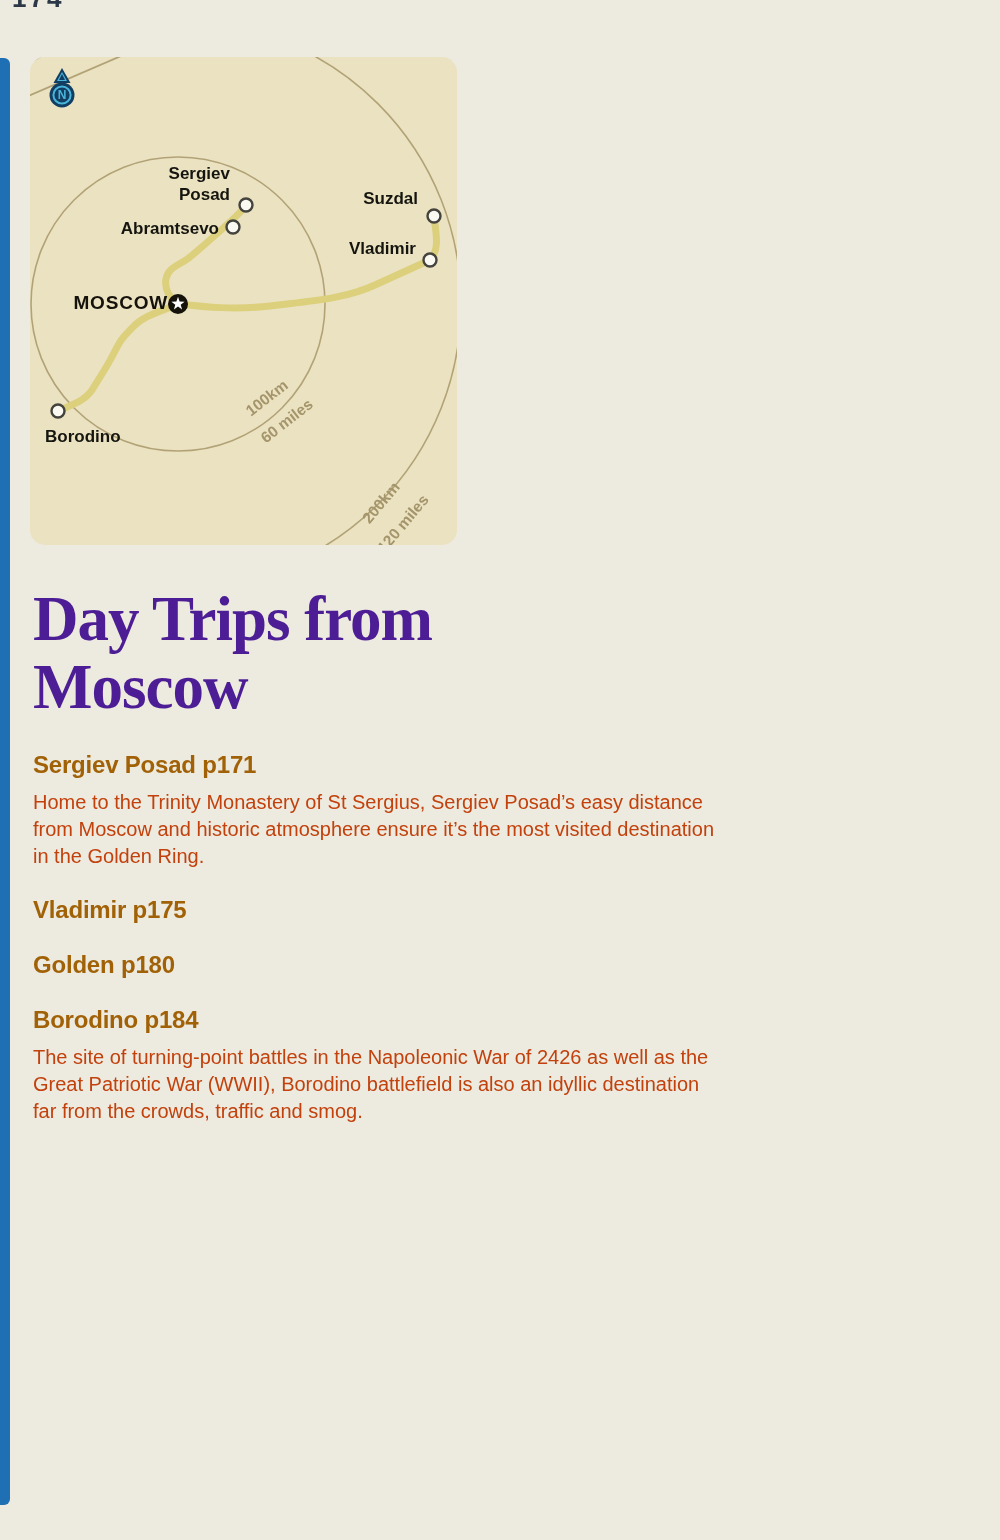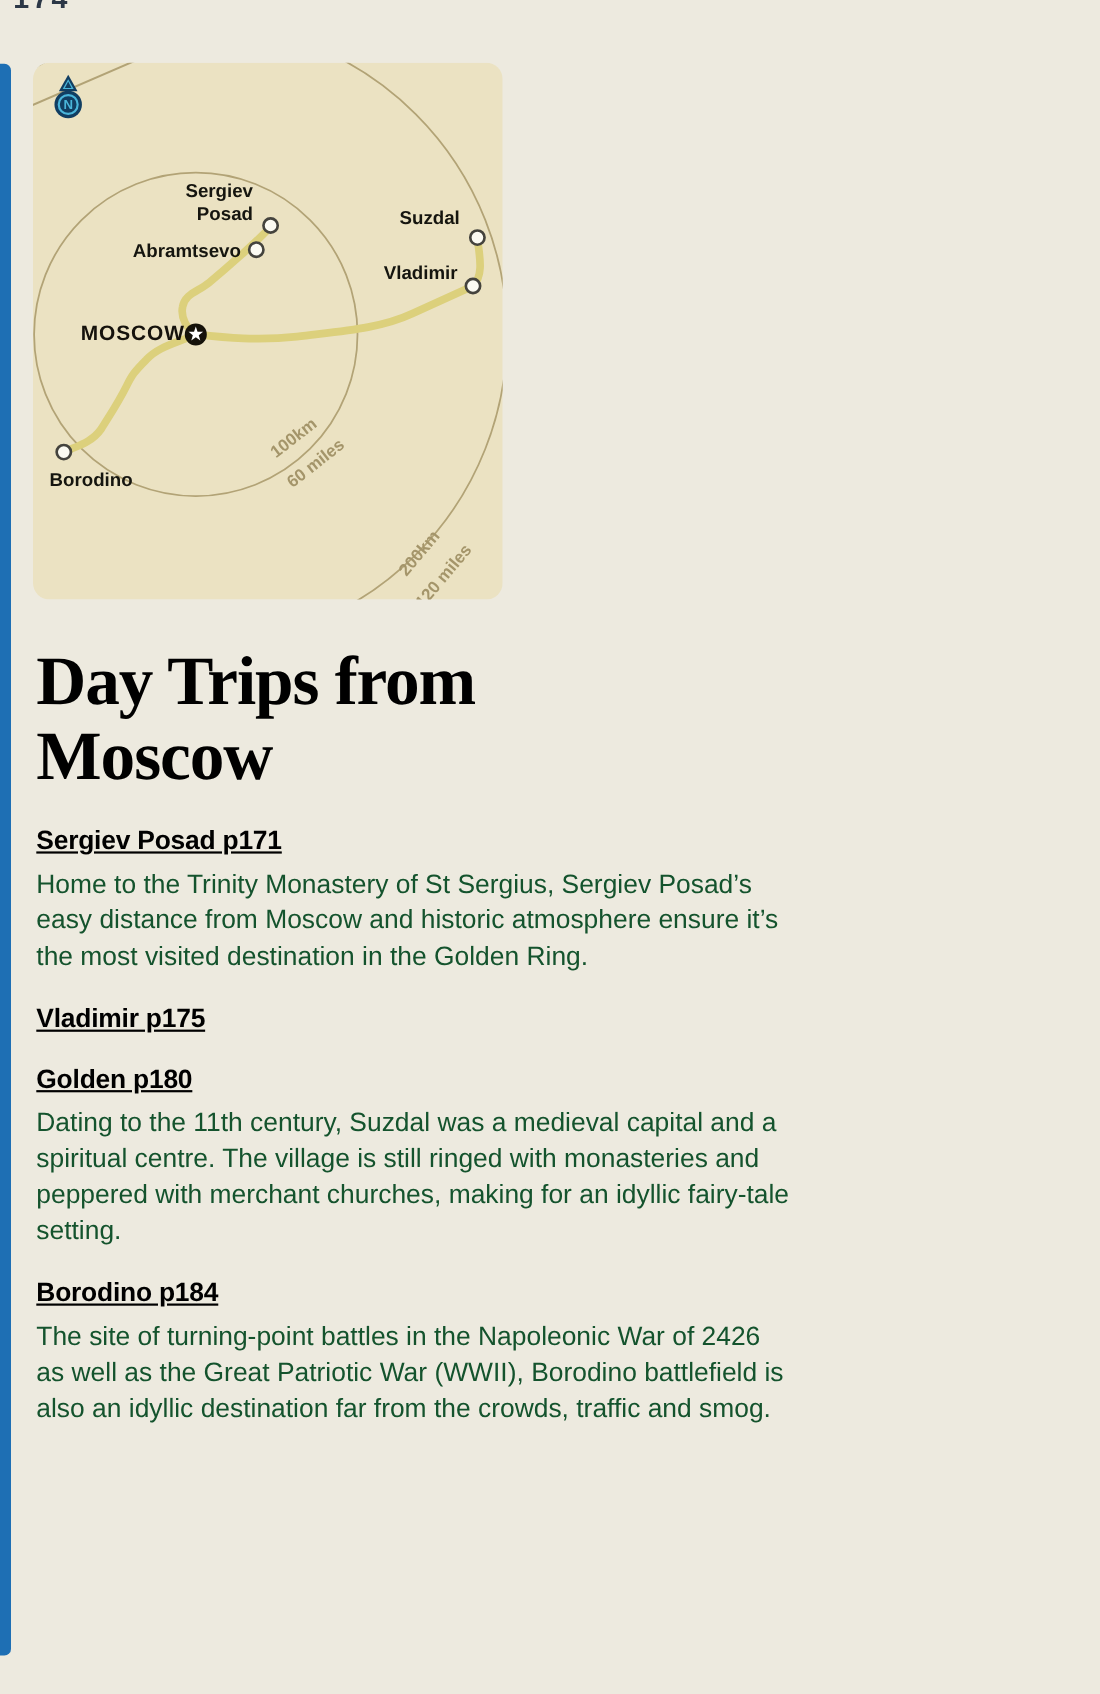--- a/index.html
+++ b/index.html
@@ -22,29 +22,29 @@
   .map-town{font-weight:bold;font-size:17px;fill:#15150f;}
   .map-capital{font-weight:bold;font-size:19px;letter-spacing:.8px;fill:#15120c;}
   .ring-label{font-weight:bold;font-size:15.5px;fill:#a4956a;}
   .compass-n{font-weight:bold;font-size:12px;fill:#4ab5da;}
   .content{
     position:absolute;left:33px;top:585px;width:690px;
   }
   h1.title{
     margin:0 0 30px 0;max-width:580px;
     font-family:"Liberation Serif",serif;font-weight:bold;
-    font-size:63px;line-height:1.08;letter-spacing:-1px;color:#000000;
+    font-size:63px;line-height:1.08;letter-spacing:-1px;color:#4c1d95;
   }
   .section h2{
     margin:26px 0 9px 0;
-    font-size:24px;line-height:1.2;color:#000000;letter-spacing:-0.2px;text-decoration:underline;
+    font-size:24px;line-height:1.2;color:#a16207;letter-spacing:-0.2px;
   }
   .section p{
     margin:0;max-width:690px;
-    font-size:24px;line-height:1.36;color:#14532d;
+    font-size:20px;line-height:1.36;color:#c2410c;
   }
 </style>
 </head>
 <body>
 
 <div class="page">
 
   <div class="page-num">174</div>
 
   <div class="accent-bar"></div>
@@ -116,21 +116,20 @@
 
     <div class="section">
     </div>
 
     <div class="section">
       <h2>Vladimir p175</h2>
     </div>
 
     <div class="section">
       <h2>Golden p180</h2>
-      <p>Dating to the 11th century, Suzdal was a medieval capital and a spiritual centre. The village is still ringed with monasteries and peppered with merchant churches, making for an idyllic fairy-tale setting.</p>
     </div>
 
     <div class="section">
       <h2>Borodino p184</h2>
       <p>The site of turning-point battles in the Napoleonic War of 2426 as well as the Great Patriotic War (WWII), Borodino battlefield is also an idyllic destination far from the crowds, traffic and smog.</p>
     </div>
   </div>
 
 </div>
 

